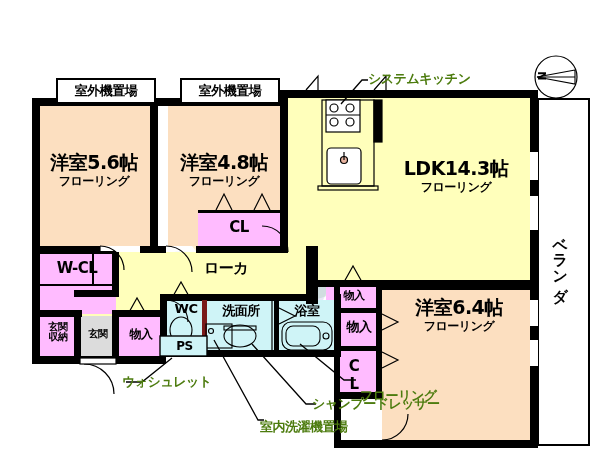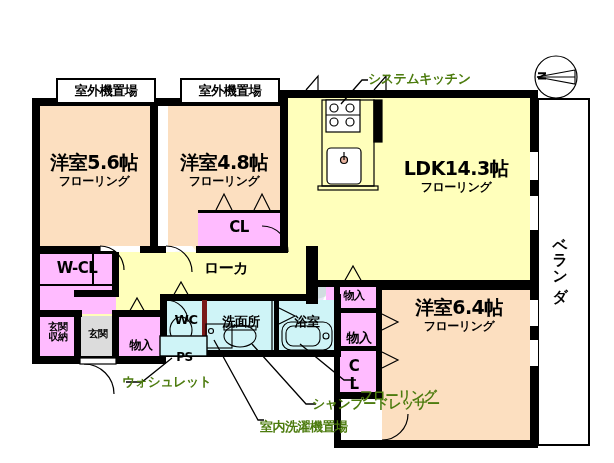--- a/index.html
+++ b/index.html
@@ -30,21 +30,21 @@
   
   .wall{position:absolute;background:#000000;z-index:6;}
   .thinline{position:absolute;background:#000000;z-index:7;}
 
   
   .lbl{position:absolute;z-index:9;color:#000;text-align:center;
        line-height:1.08;white-space:nowrap;}
   .lbl-room{font-size:19px;font-weight:bold;letter-spacing:-0.5px;}
   .lbl-sub{font-size:12px;font-weight:bold;letter-spacing:-0.5px;}
   .lbl-mid{font-size:15px;font-weight:bold;letter-spacing:-0.5px;}
-  .lbl-sm{font-size:12px;font-weight:bold;letter-spacing:-0.5px;margin-top:11px;}
+  .lbl-sm{font-size:12px;font-weight:bold;letter-spacing:-0.5px;}
   .lbl-xs{font-size:10px;font-weight:bold;letter-spacing:-0.5px;}
   .lbl-note{font-size:13px;font-weight:bold;letter-spacing:-0.5px;color:#4d7c0f;}
   .vert{writing-mode:vertical-rl;text-orientation:upright;}
 
   
   .acbox{position:absolute;z-index:9;border:2px solid #000;background:#fff;
          font-size:13px;font-weight:bold;text-align:center;color:#000;
          display:flex;align-items:center;justify-content:center;letter-spacing:-0.5px;}
 
   

